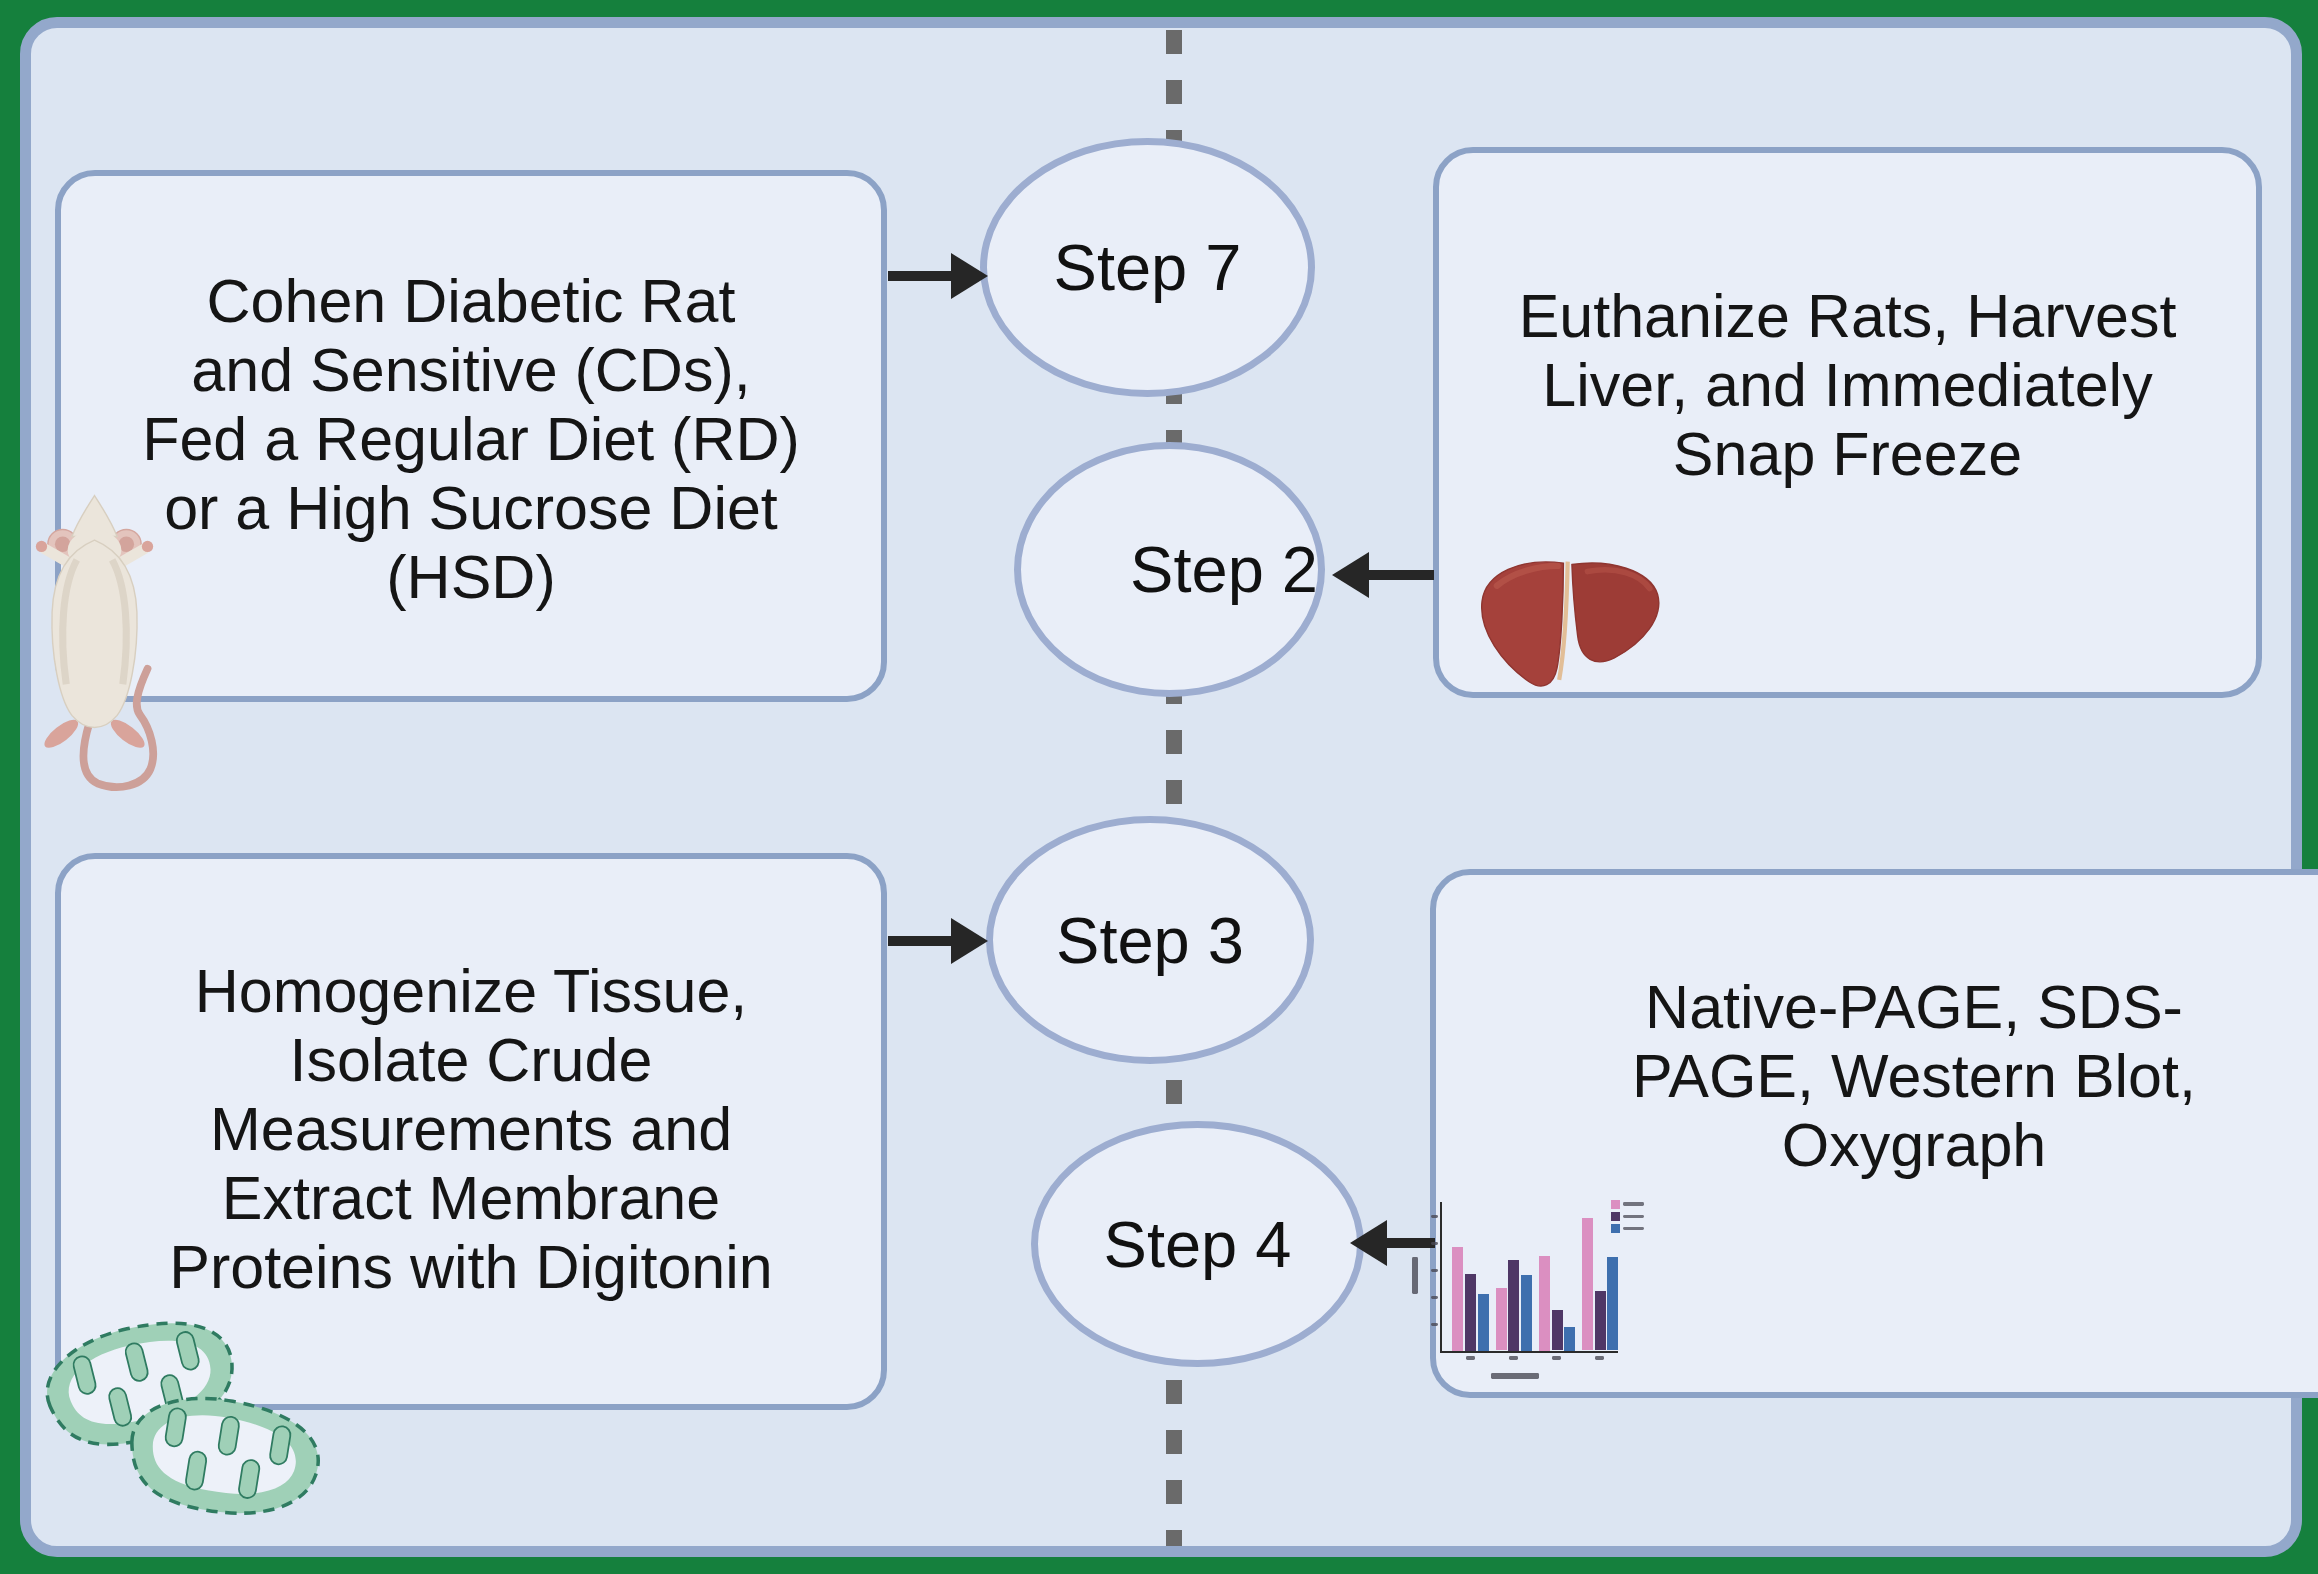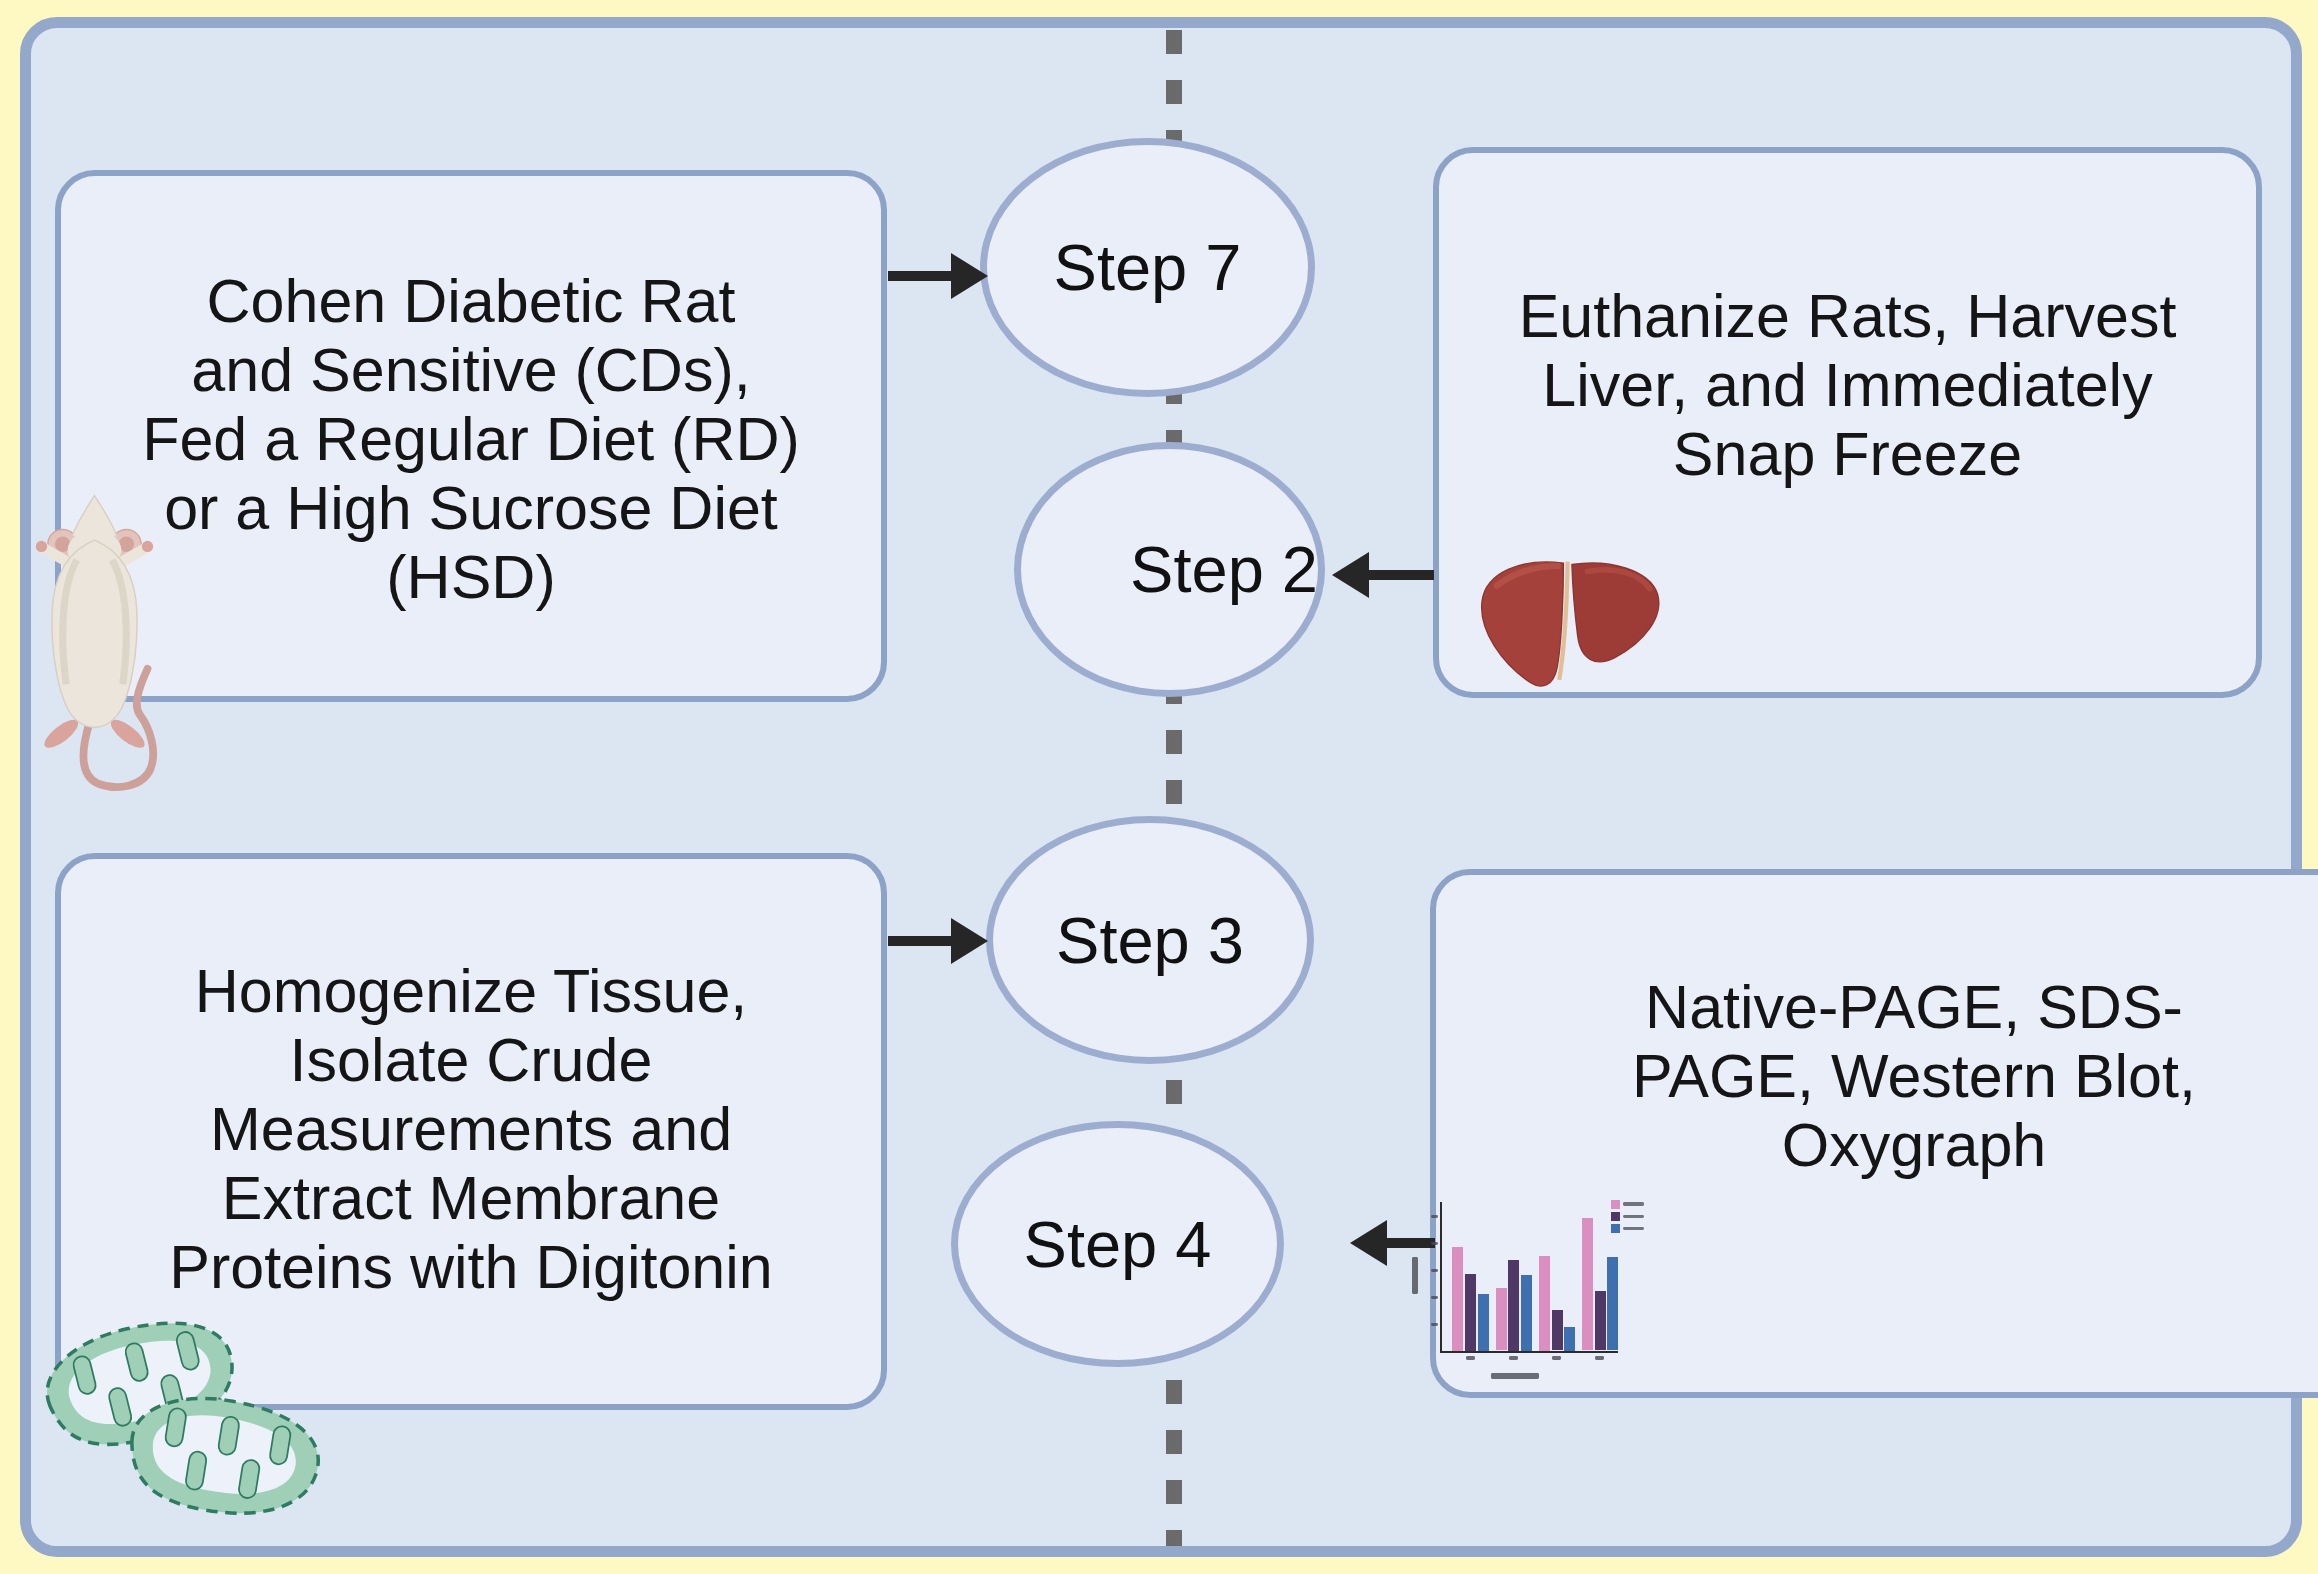--- a/index.html
+++ b/index.html
@@ -1,17 +1,17 @@
 <!DOCTYPE html>
 <html style="font-size:11.3px"><head>
 <meta charset="utf-8">
 <style>
   html,body{margin:0;padding:0;background:#ffffff;}
   .canvas{
-    position:relative;width:2319px;height:1574px;background:#fef9c3;
+    position:relative;width:2319px;height:1574px;background:#15803d;
     font-family:"Liberation Sans", sans-serif;color:#151515;overflow:hidden;
   }
   .frame{
     position:absolute;left:20px;top:17px;width:2282px;height:1540px;
     box-sizing:border-box;border:11.3px solid #93A8CB;border-radius:37px;
     background:#DCE5F2;z-index:0;
   }
   .flow-dashes{
     position:absolute;left:1166px;top:30px;width:15.6px;height:1516px;z-index:1;
     background:repeating-linear-gradient(to bottom,#6A6A6A 0 24px,transparent 24px 50px);
@@ -29,21 +29,21 @@
   .panel-4{left:1430px;top:869px;width:968px;height:529px;padding-top:98px;}
   .step-circle{
     position:absolute;box-sizing:border-box;border:7.8px solid #9DADD0;
     border-radius:50%;background:#E9EEF8;z-index:3;
     display:flex;align-items:center;justify-content:center;
     font-size:65px;color:#111;
   }
   .step-1{left:980px;top:138px;width:335px;height:259px;}
   .step-2{left:1014px;top:442px;width:311px;height:255px;justify-content:flex-end;}
   .step-3{left:986px;top:816px;width:328px;height:248px;}
-  .step-4{left:951px;top:1121px;width:333px;height:246px;}
+  .step-4{left:1031px;top:1121px;width:333px;height:246px;}
   .arrow{position:absolute;height:10px;background:#262626;z-index:4;}
   .arrow .head-right{
     position:absolute;right:-35px;top:50%;transform:translateY(-50%);
     width:0;height:0;border-top:23.4px solid transparent;
     border-bottom:23.4px solid transparent;border-left:37px solid #262626;
   }
   .arrow .head-left{
     position:absolute;left:-35px;top:50%;transform:translateY(-50%);
     width:0;height:0;border-top:23.4px solid transparent;
     border-bottom:23.4px solid transparent;border-right:37px solid #262626;

